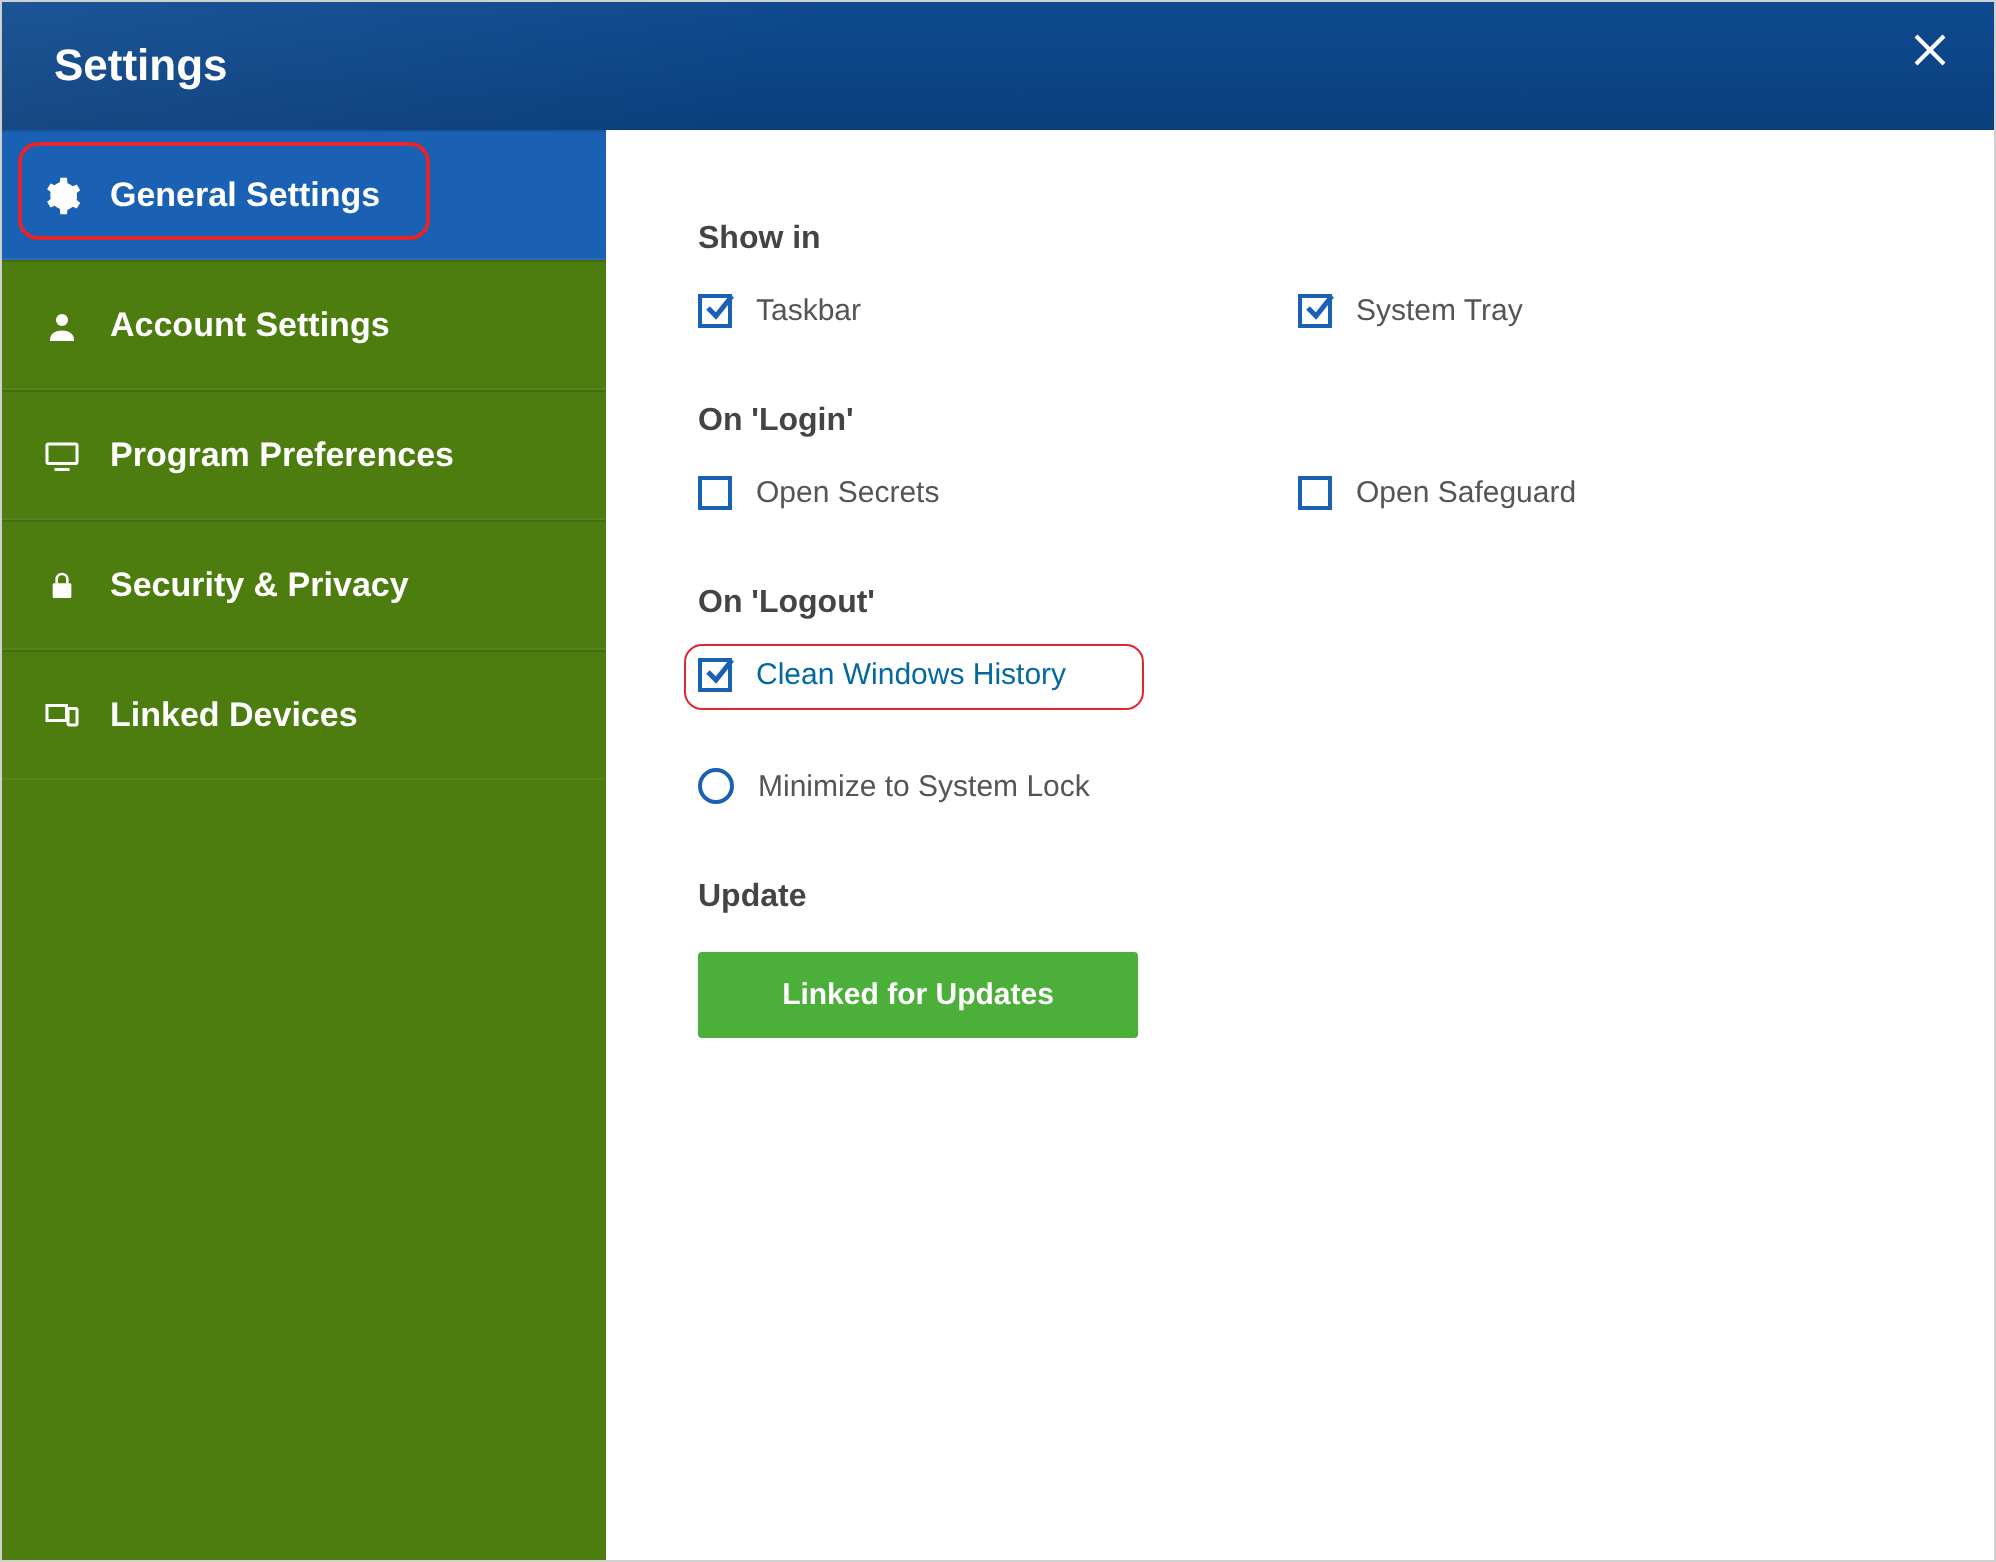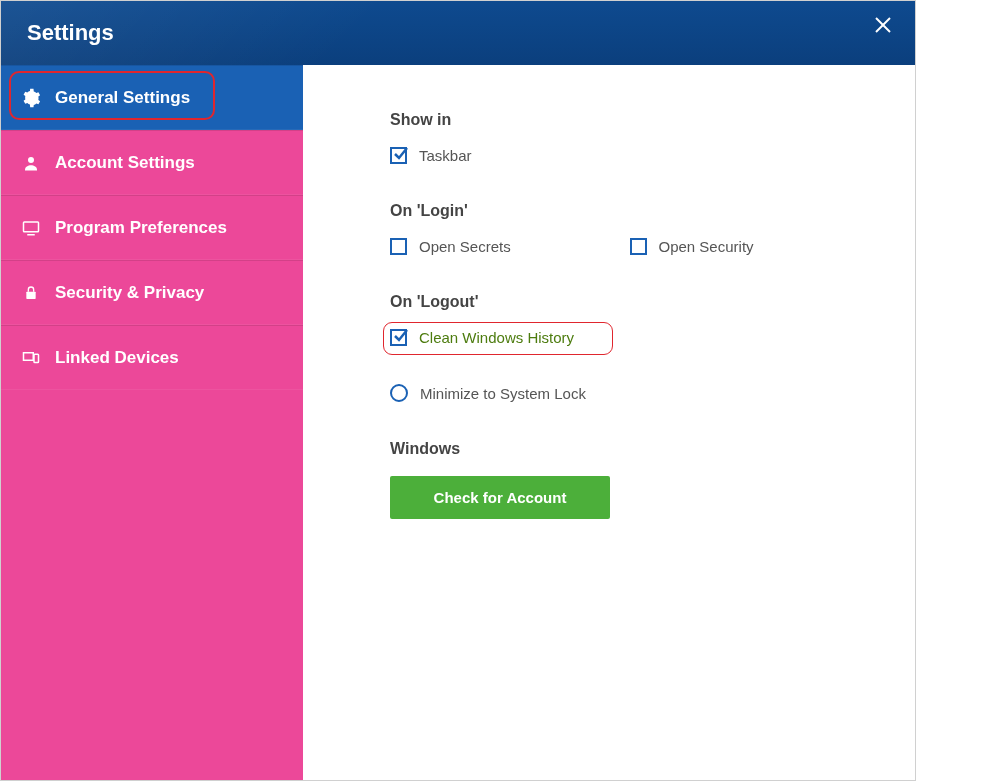--- a/index.html
+++ b/index.html
@@ -4,21 +4,21 @@
 <style>
   * { box-sizing: border-box; margin: 0; padding: 0; }
   body {
     font-family: "Segoe UI", -apple-system, Arial, sans-serif;
     background: #fff;
     width: 998px;
     height: 781px;
     overflow: hidden;
   }
   .window {
-    width: 916px;
+    width: 998px;
     height: 781px;
     position: relative;
     background: #fff;
     border: 1px solid #d0d0d0;
   }
   .titlebar {
     height: 64px;
     background: linear-gradient(180deg, #0e4a8f 0%, #0b3f7d 100%);
     display: flex;
     align-items: center;
@@ -46,21 +46,21 @@
     height: 20px;
     cursor: pointer;
   }
   .close svg { display: block; }
   .body {
     display: flex;
     height: calc(100% - 64px);
   }
   .sidebar {
     width: 302px;
-    background: #ec4899;
+    background: #4d7c0f;
   }
   .sidebar-item {
     display: flex;
     align-items: center;
     height: 65px;
     padding-left: 20px;
     color: #fff;
     font-size: 17px;
     font-weight: 700;
     border-bottom: 1px solid rgba(255,255,255,0.06);
@@ -91,21 +91,21 @@
     color: #3d3d3d;
     font-size: 15px;
     overflow: auto;
   }
   .section-title {
     font-weight: 700;
     color: #444;
     margin-bottom: 18px;
     font-size: 16px;
   }
-  .section { margin-bottom: 30px; margin-left: 41px; }
+  .section { margin-bottom: 30px; }
   .row {
     display: flex;
     text-align: center;
   }
   .cell {
     width: 300px;
     display: flex;
     align-items: center;
     margin-bottom: 8px;
   }
@@ -239,68 +239,76 @@
         <div class="section-title">Show in</div>
         <div class="row">
           <div class="cell">
             <div class="checkbox checked">
               <svg width="16" height="16" viewBox="0 0 16 16">
                   <polyline points="3,8 7,12 15,2" fill="none" stroke="#1a61b4" stroke-width="2.5"></polyline>
                 </svg>
             </div>
             <span class="opt-label">Taskbar</span>
           </div>
+          <div class="cell">
+            <div class="checkbox checked">
+              <svg width="16" height="16" viewBox="0 0 16 16">
+                  <polyline points="3,8 7,12 15,2" fill="none" stroke="#1a61b4" stroke-width="2.5"></polyline>
+                </svg>
+            </div>
+            <span class="opt-label">System Tray</span>
+          </div>
         </div>
       </div>
 
       <div class="section">
         <div class="section-title">On 'Login'</div>
         <div class="row">
           <div class="cell">
             <div class="checkbox">
               
             </div>
             <span class="opt-label">Open Secrets</span>
           </div>
           <div class="cell">
             <div class="checkbox">
               
             </div>
-            <span class="opt-label">Open Security</span>
+            <span class="opt-label">Open Safeguard</span>
           </div>
         </div>
       </div>
 
       <div class="section">
         <div class="section-title">On 'Logout'</div>
         <div class="row">
           <div class="cell rel">
             <div class="highlight-red hl-history"></div>
             <div class="checkbox checked">
               <svg width="16" height="16" viewBox="0 0 16 16">
                   <polyline points="3,8 7,12 15,2" fill="none" stroke="#1a61b4" stroke-width="2.5"></polyline>
                 </svg>
             </div>
-            <span class="opt-label" style="color:#4d7c0f">Clean Windows History</span>
+            <span class="opt-label" style="color:#0369a1">Clean Windows History</span>
           </div>
         </div>
       </div>
 
       <div class="section">
         <div class="row">
           <div class="cell">
             <div class="radio"></div>
             <span class="opt-label">Minimize to System Lock</span>
           </div>
         </div>
       </div>
 
 
       <div class="section">
-        <div class="section-title">Windows</div>
-        <button class="update-btn">Check for Account</button>
+        <div class="section-title">Update</div>
+        <button class="update-btn">Linked for Updates</button>
       </div>
 
     </div>
 
   </div>
 
 </div>
 
 </body></html>

